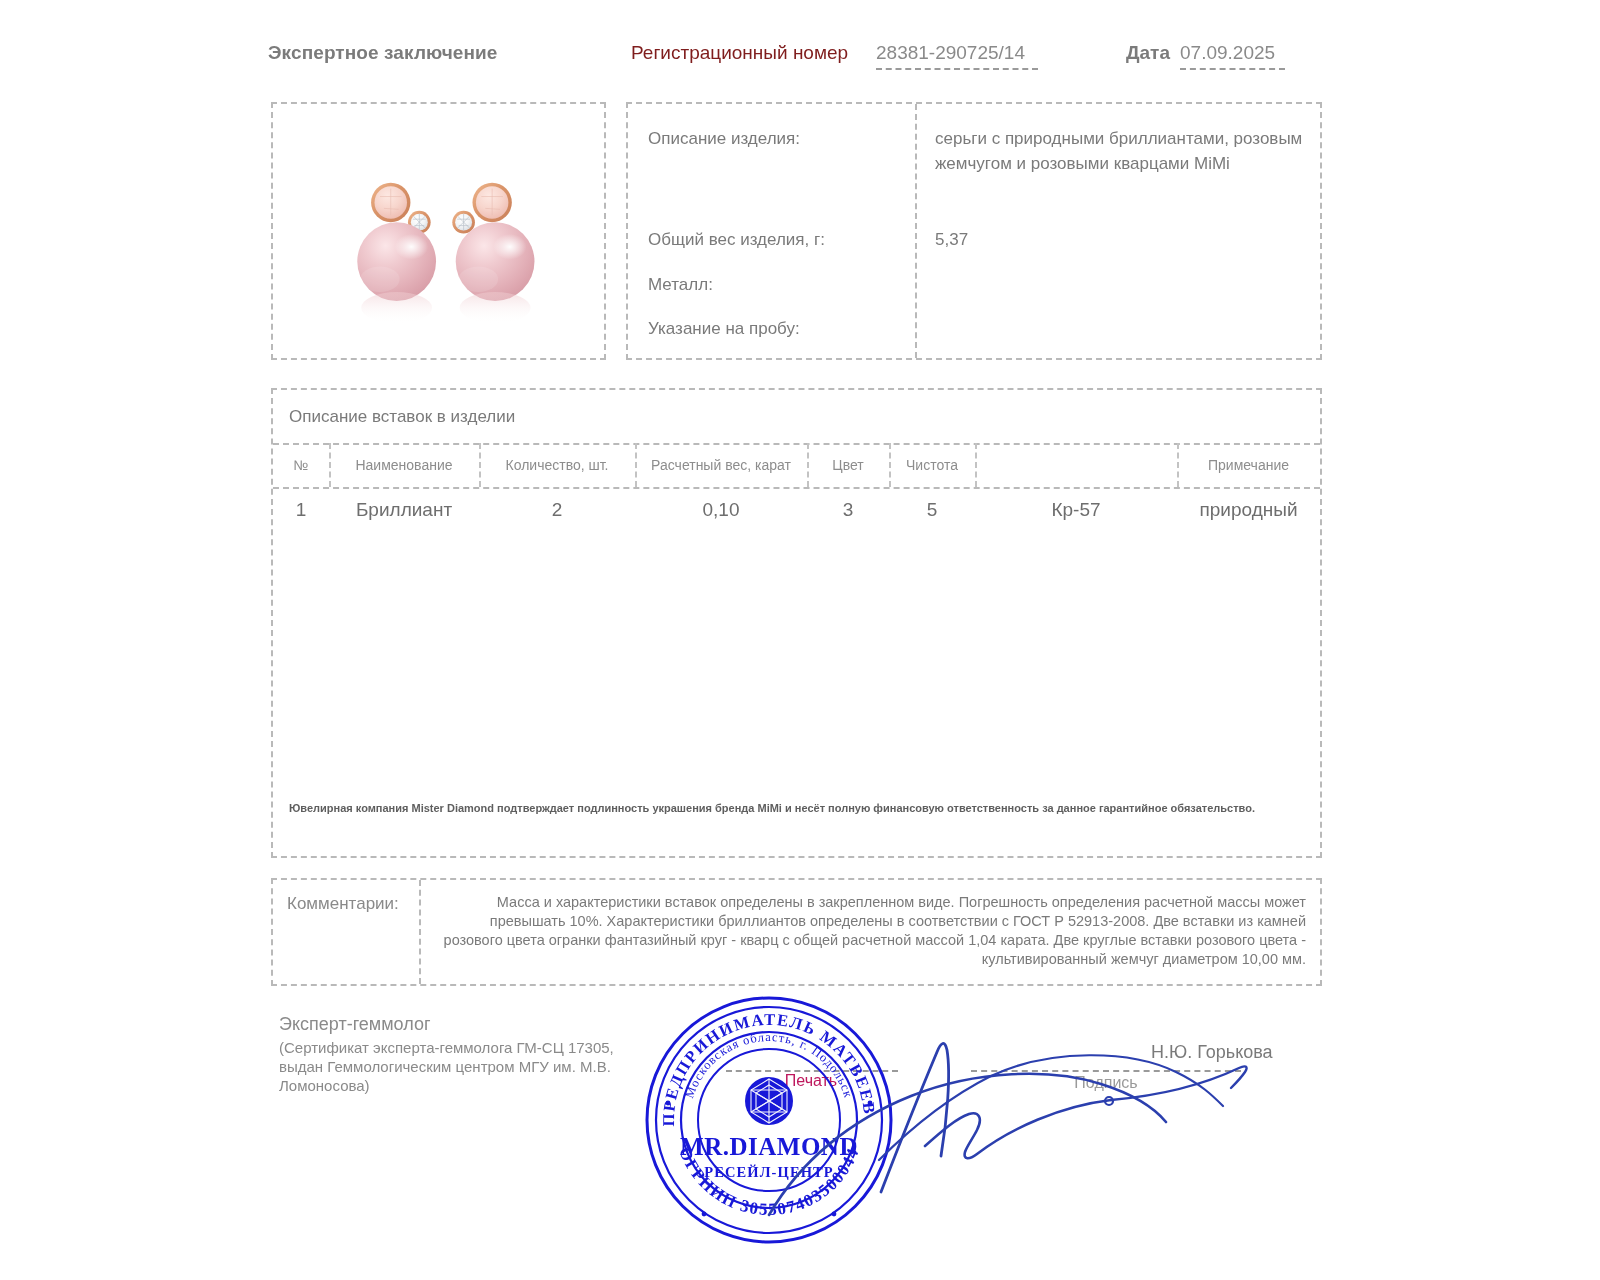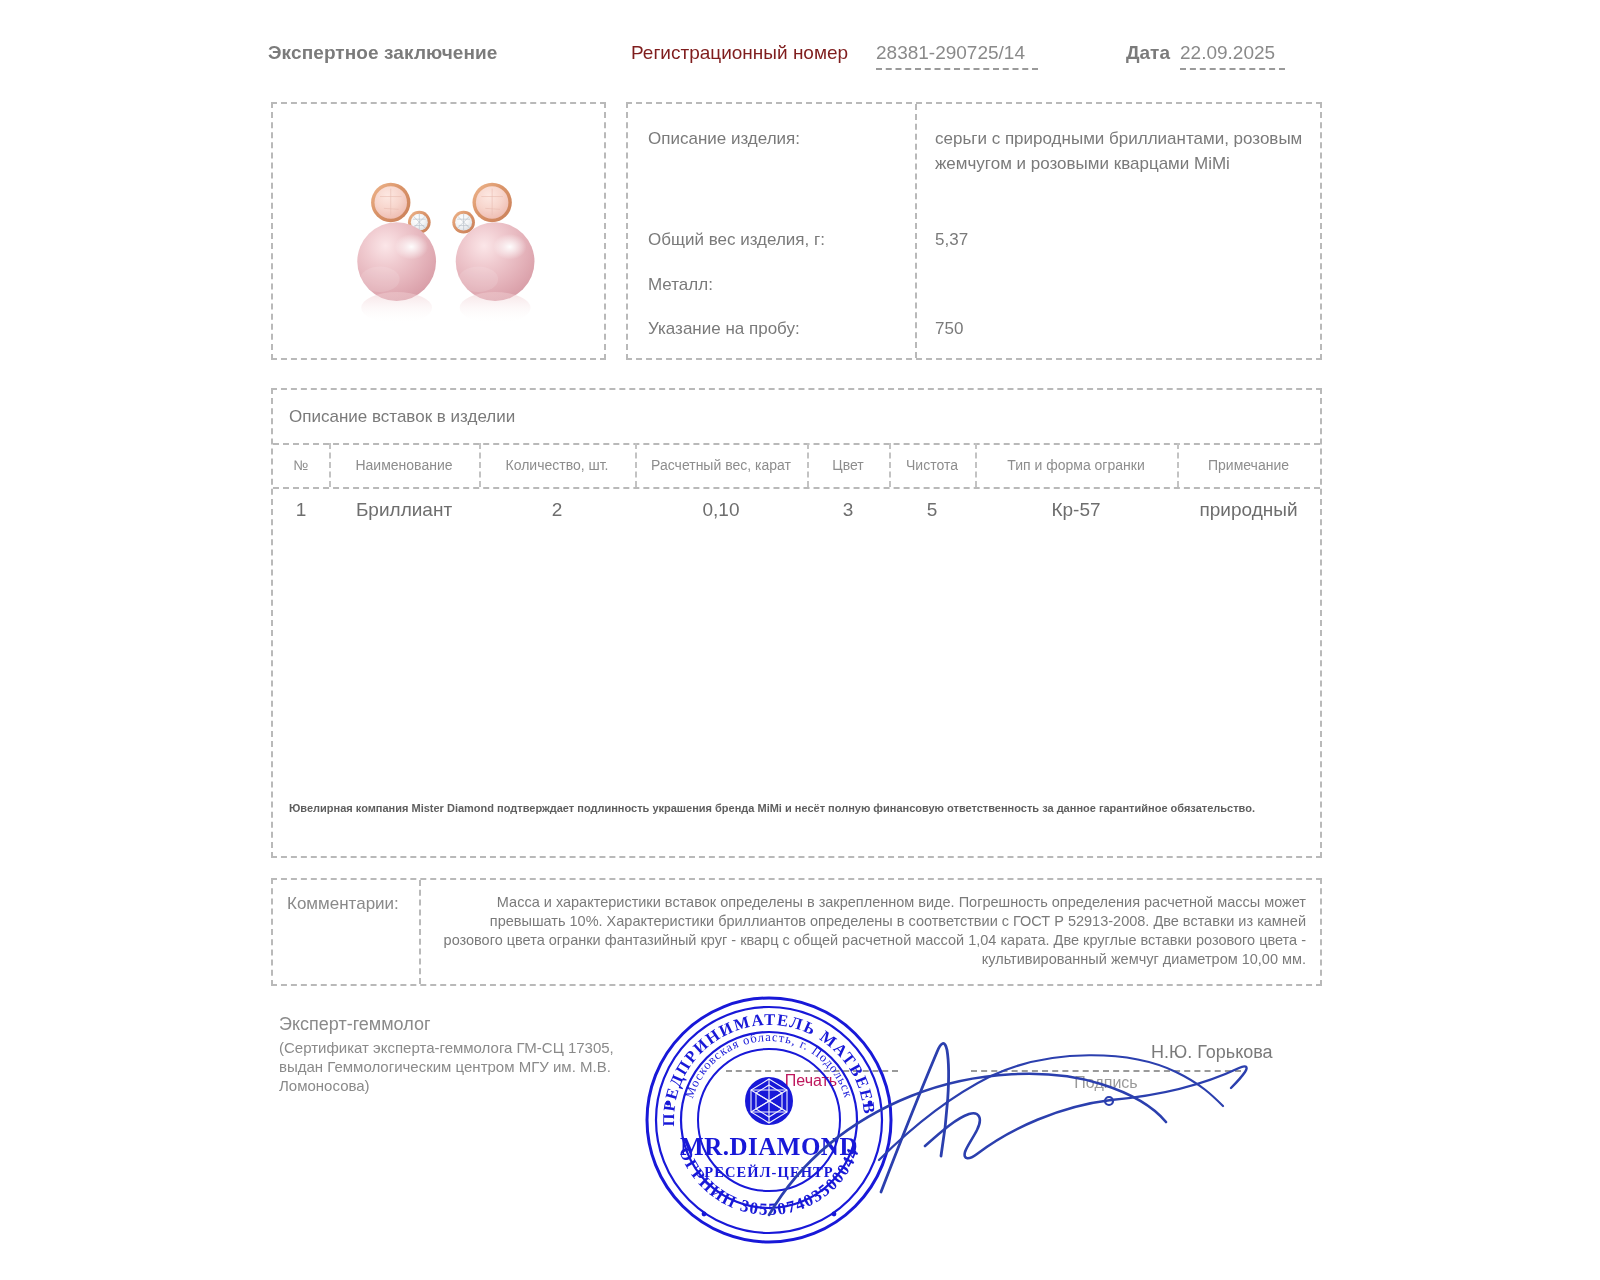--- a/index.html
+++ b/index.html
@@ -303,21 +303,21 @@
 </head>
 <body>
 
 <div class="page">
 
   <div class="header">
     <div class="hdr-title">Экспертное заключение</div>
     <div class="hdr-reg-label">Регистрационный номер</div>
     <div class="hdr-reg-value">28381-290725/14</div>
     <div class="hdr-date-label">Дата</div>
-    <div class="hdr-date-value">22.09.2025</div>
+    <div class="hdr-date-value">07.09.2025</div>
   </div>
 
   <div class="photo-box">
     <svg class="earrings" viewBox="0 0 335 258">
       <defs>
         <radialGradient id="pearlA" cx="36%" cy="30%" r="78%">
           <stop offset="0%" stop-color="#fbe6e8"></stop>
           <stop offset="32%" stop-color="#f0cbd0"></stop>
           <stop offset="70%" stop-color="#e3b0b8"></stop>
           <stop offset="100%" stop-color="#d79ba5"></stop>
@@ -386,21 +386,20 @@
 
     <div class="desc-row desc-label r1">Описание изделия:</div>
     <div class="desc-row desc-value r1">серьги с природными бриллиантами, розовым жемчугом и розовыми кварцами MiMi</div>
 
     <div class="desc-row desc-label r2">Общий вес изделия, г:</div>
     <div class="desc-row desc-value r2">5,37</div>
 
     <div class="desc-row desc-label r3">Металл:</div>
 
     <div class="desc-row desc-label r4">Указание на пробу:</div>
-    <div class="desc-row desc-value r4">750</div>
   </div>
 
   <div class="inserts">
     <div class="inserts-title">Описание вставок в изделии</div>
 
     <div class="ins-hline ins-hline-a"></div>
     <div class="ins-hline ins-hline-b"></div>
 
     <div class="ins-vline" style="left:56px"></div>
     <div class="ins-vline" style="left:206px"></div>
@@ -409,21 +408,20 @@
     <div class="ins-vline" style="left:616px"></div>
     <div class="ins-vline" style="left:702px"></div>
     <div class="ins-vline" style="left:904px"></div>
 
     <div class="th" style="left:0px;   width:56px">№</div>
     <div class="th" style="left:56px;  width:150px">Наименование</div>
     <div class="th" style="left:206px; width:156px">Количество, шт.</div>
     <div class="th" style="left:362px; width:172px">Расчетный вес, карат</div>
     <div class="th" style="left:534px; width:82px">Цвет</div>
     <div class="th" style="left:616px; width:86px">Чистота</div>
-    <div class="th" style="left:702px; width:202px">Тип и форма огранки</div>
     <div class="th" style="left:904px; width:143px">Примечание</div>
 
     <div class="td" style="left:0px;   width:56px">1</div>
     <div class="td" style="left:56px;  width:150px">Бриллиант</div>
     <div class="td" style="left:206px; width:156px">2</div>
     <div class="td" style="left:362px; width:172px">0,10</div>
     <div class="td" style="left:534px; width:82px">3</div>
     <div class="td" style="left:616px; width:86px">5</div>
     <div class="td" style="left:702px; width:202px">Кр-57</div>
     <div class="td" style="left:904px; width:143px">природный</div>

